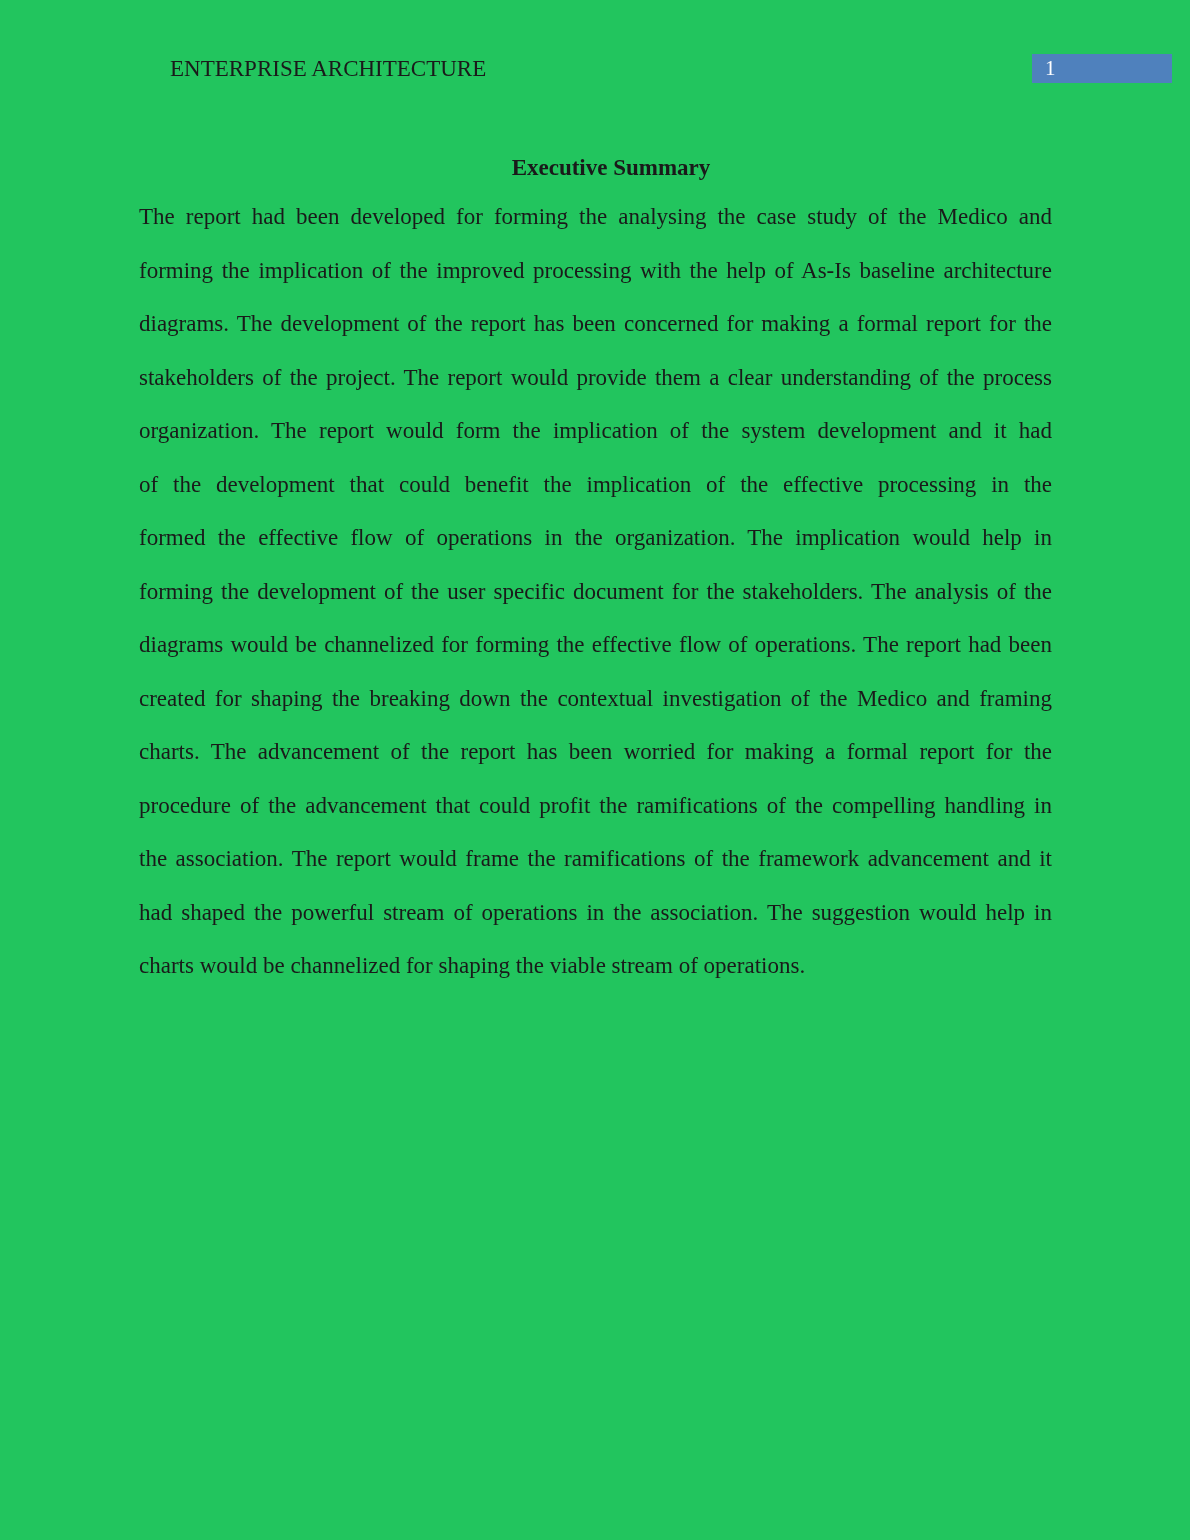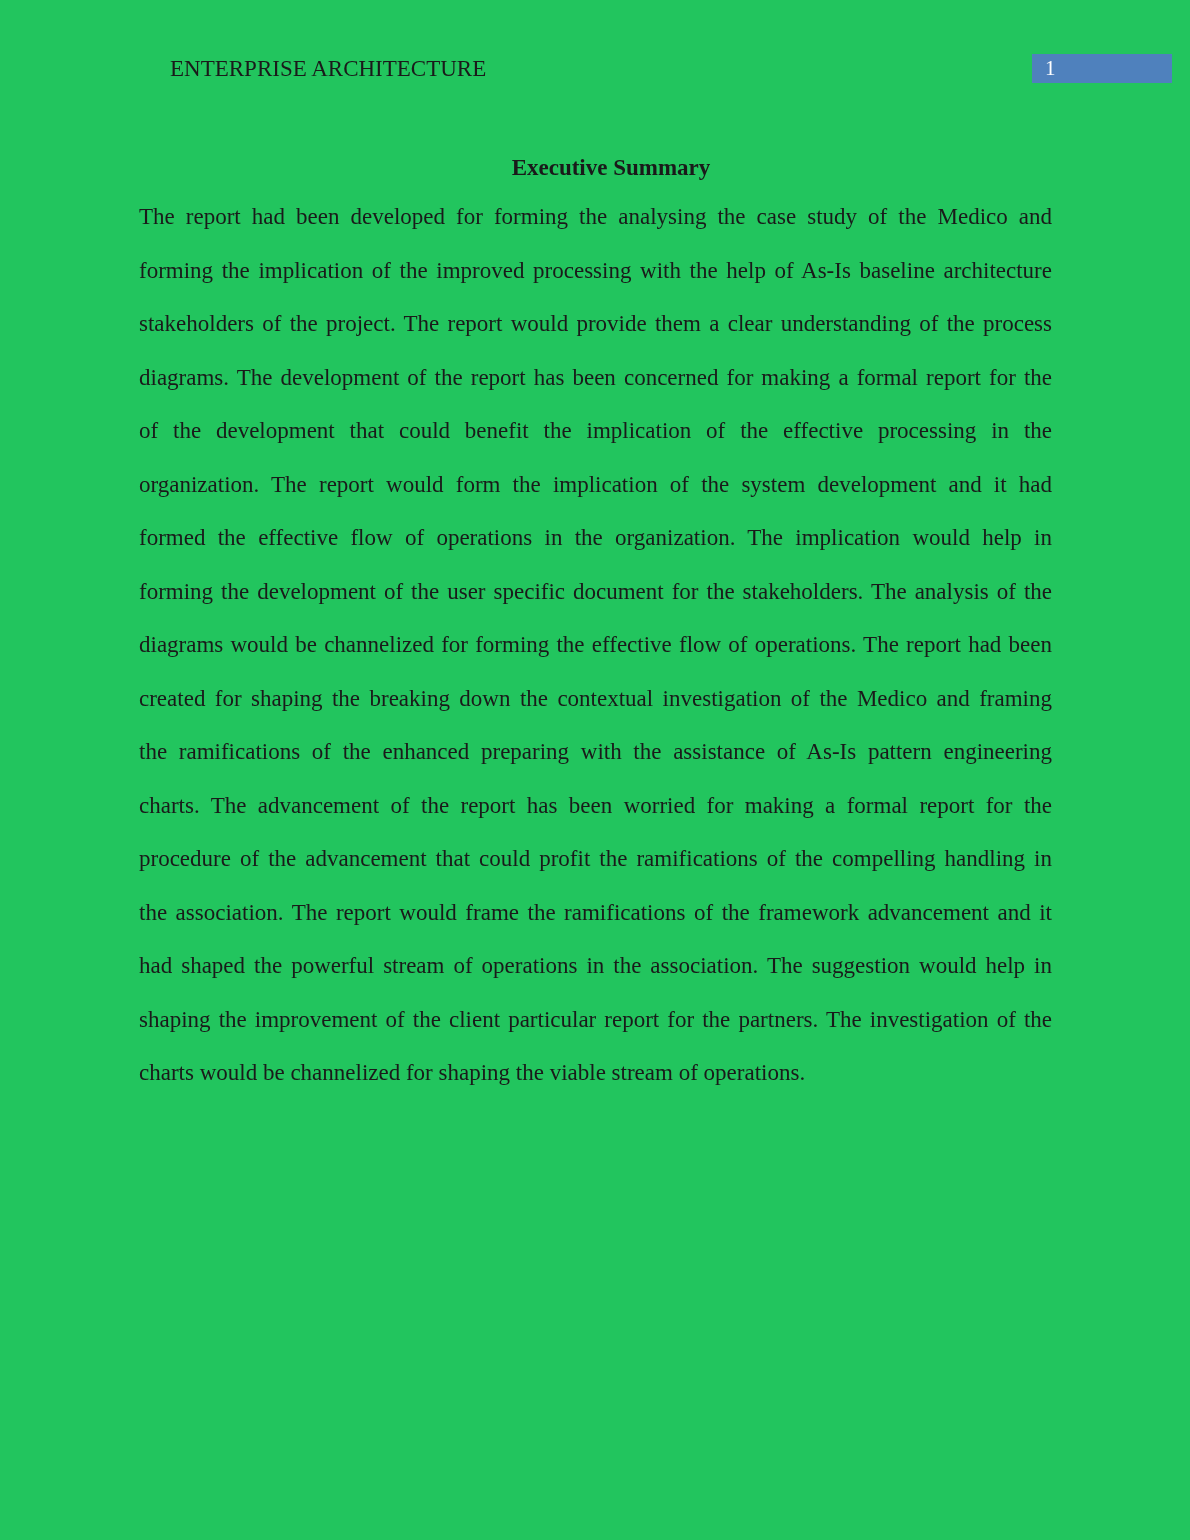--- a/index.html
+++ b/index.html
@@ -73,30 +73,28 @@
 
   <div class="page-number-box" style="background-color: rgb(79, 129, 189);">
     <span>1</span>
   </div>
 
   <h1 class="section-title">Executive Summary</h1>
 
   <div class="body-text">
       <div class="line">The report had been developed for forming the analysing the case study of the Medico and</div>
       <div class="line">forming the implication of the improved processing with the help of As-Is baseline architecture</div>
+      <div class="line">diagrams. The development of the report has been concerned for making a formal report for the</div>
       <div class="line">stakeholders of the project. The report would provide them a clear understanding of the process</div>
-      <div class="line">diagrams. The development of the report has been concerned for making a formal report for the</div>
+      <div class="line">organization. The report would form the implication of the system development and it had</div>
       <div class="line">of the development that could benefit the implication of the effective processing in the</div>
-      <div class="line">organization. The report would form the implication of the system development and it had</div>
       <div class="line">formed the effective flow of operations in the organization. The implication would help in</div>
       <div class="line">forming the development of the user specific document for the stakeholders. The analysis of the</div>
       <div class="line">diagrams would be channelized for forming the effective flow of operations. The report had been</div>
       <div class="line">created for shaping the breaking down the contextual investigation of the Medico and framing</div>
-      <div class="line">the ramifications of the enhanced preparing with the assistance of As-Is pattern engineering</div>
       <div class="line">charts. The advancement of the report has been worried for making a formal report for the</div>
       <div class="line">procedure of the advancement that could profit the ramifications of the compelling handling in</div>
       <div class="line">the association. The report would frame the ramifications of the framework advancement and it</div>
       <div class="line">had shaped the powerful stream of operations in the association. The suggestion would help in</div>
-      <div class="line">shaping the improvement of the client particular report for the partners. The investigation of the</div>
       <div class="line last">charts would be channelized for shaping the viable stream of operations.</div>
     </div>
 
 </div>
 
 </body></html>

